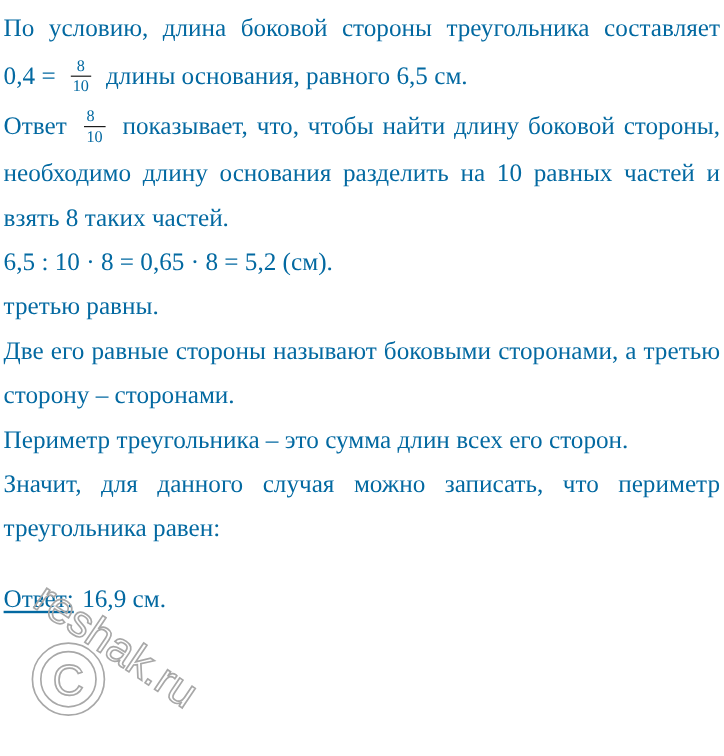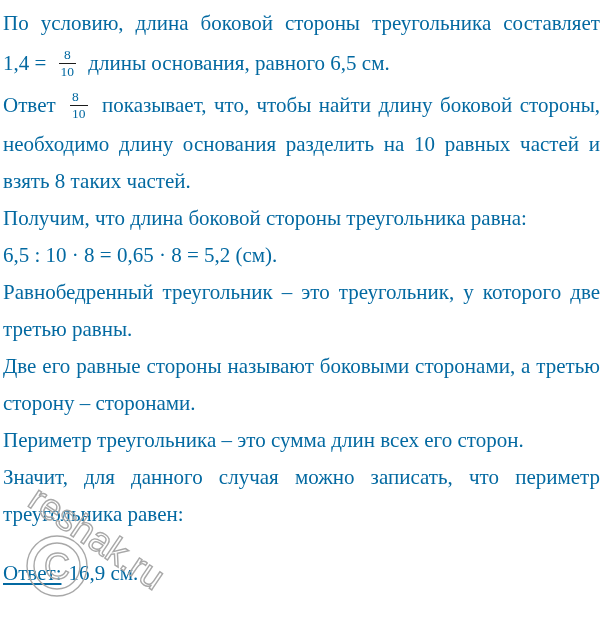--- a/index.html
+++ b/index.html
@@ -44,42 +44,40 @@
   }
 </style>
 </head>
 <body>
 
 <div class="doc">
 
   <div class="ln just">По условию, длина боковой стороны треугольника составляет</div>
 
   <div class="ln frac-line">
-    <span>1,4 =</span>
+    <span>0,4 =</span>
     <span class="frac">
       <span class="num">8</span>
       <span class="den">10</span>
     </span>
     <span>длины основания, равного 6,5 см.</span>
   </div>
 
   <div class="ln frac-line just">
     <span>Ответ</span>
     <span class="frac">
       <span class="num">8</span>
       <span class="den">10</span>
     </span>
     <span>показывает, что, чтобы найти длину боковой стороны,</span>
   </div>
 
   <div class="ln just">необходимо длину основания разделить на 10 равных частей и</div>
   <div class="ln">взять 8 таких частей.</div>
-  <div class="ln">Получим, что длина боковой стороны треугольника равна:</div>
   <div class="ln">6,5 : 10 · 8 = 0,65 · 8 = 5,2 (см).</div>
-  <div class="ln just">Равнобедренный треугольник – это треугольник, у которого две</div>
   <div class="ln">третью равны.</div>
   <div class="ln just">Две его равные стороны называют боковыми сторонами, а третью</div>
   <div class="ln">сторону – сторонами.</div>
   <div class="ln">Периметр треугольника – это сумма длин всех его сторон.</div>
   <div class="ln just">Значит, для данного случая можно записать, что периметр</div>
   <div class="ln">треугольника равен:</div>
 
   <div class="ln answer">
     <span class="label">Ответ:</span><span class="value">16,9 см.</span>
   </div>

